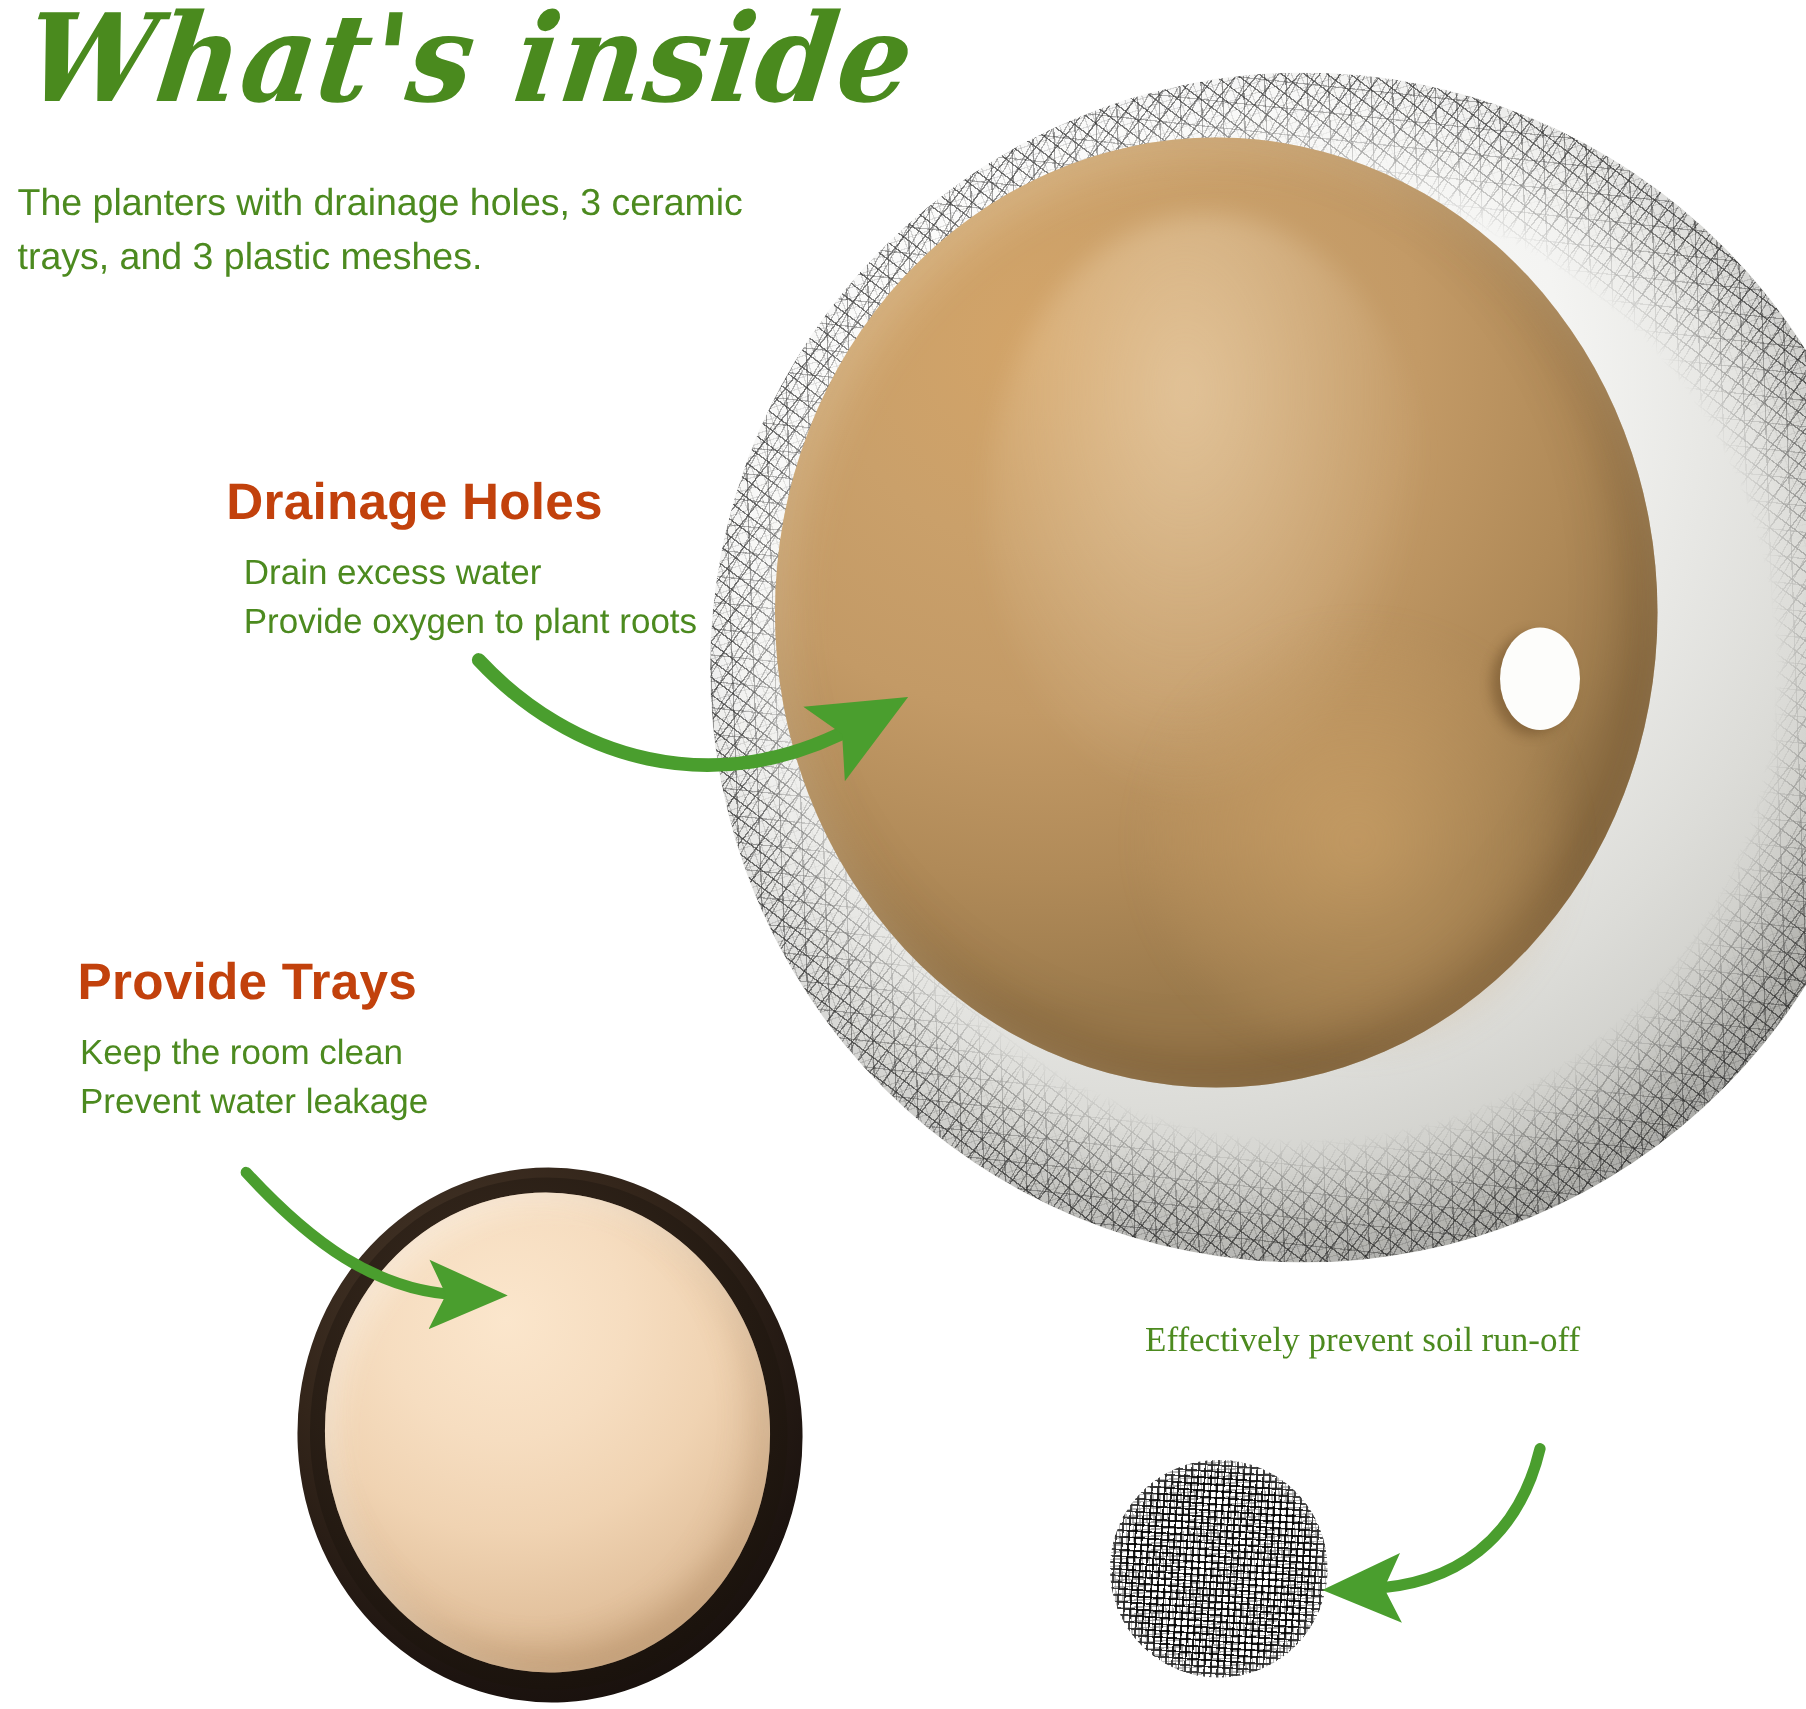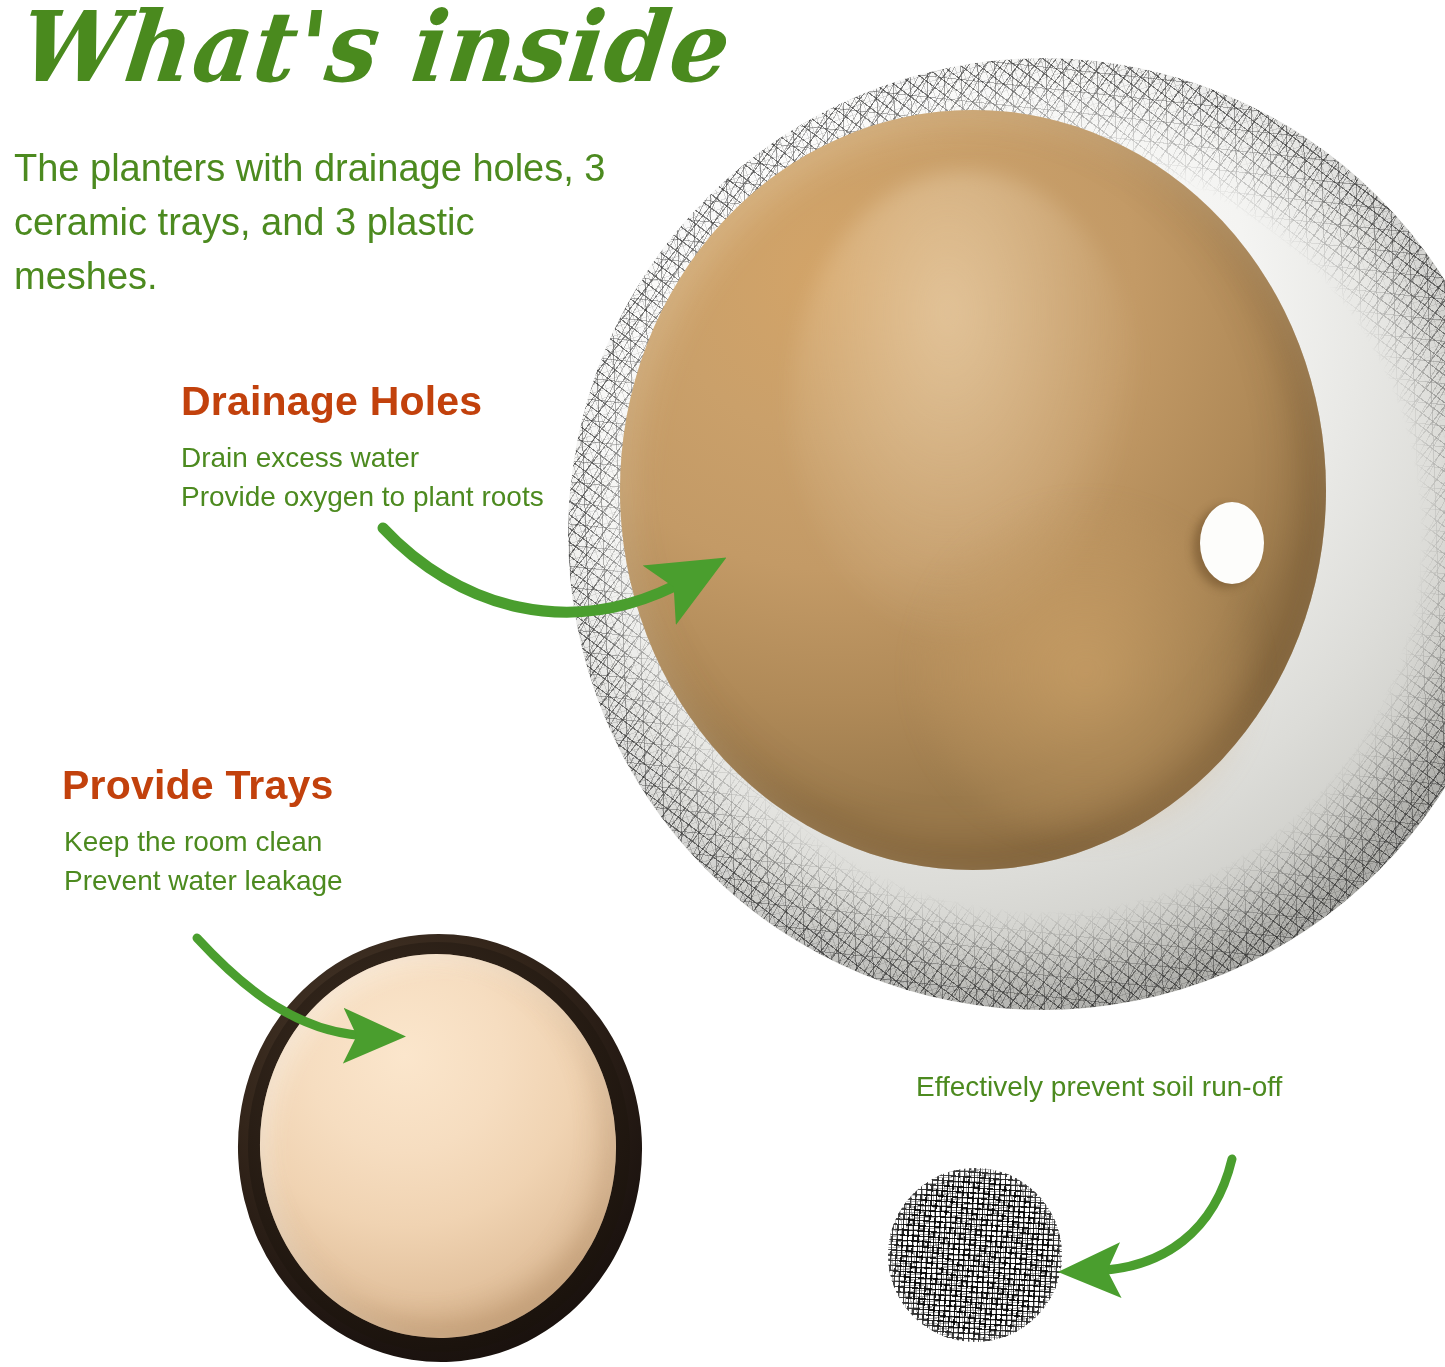--- a/index.html
+++ b/index.html
@@ -33,21 +33,21 @@
     transform-origin: left top;
     white-space: nowrap;
     line-height: 1.05;
   }
 
   .subtitle {
     position: absolute;
     left: 14px;
     top: 142px;
     width: 600px;
-    font-size: 38px;
+    font-size: 30px;
     line-height: 1.42;
     color: #4c8a1f;
     font-weight: 400;
   }
 
   
   .feature { position: absolute; }
   .feature .f-head {
     font-size: 41px;
     font-weight: 700;
@@ -58,28 +58,28 @@
   }
   .feature .f-line {
     font-size: 28px;
     color: #4c8a1f;
     line-height: 1.38;
     white-space: nowrap;
   }
   .feature .f-lines { margin-top: 14px; }
 
   #feat-drainage { left: 181px; top: 378px; }
-  #feat-drainage .f-lines { margin-left: 0px; padding-left: 0px; }
+  #feat-drainage .f-lines { margin-left: 14px; padding-left: 0px; }
   #feat-drainage .f-line { padding-left: 0px; }
 
   #feat-trays { left: 62px; top: 762px; }
   #feat-trays .f-lines { padding-left: 2px; }
 
   #feat-meshes { left: 968px; top: 1044px; }
-  #feat-meshes .f-lines { margin-top: 24px; margin-left: -52px; }
+  #feat-meshes .f-lines { margin-top: 10px; margin-left: -52px; font-family: Liberation Serif, serif; }
 
   
   #planter {
     position: absolute;
     left: 568px;
     top: 58px;
     width: 950px;
     height: 952px;
   }
   .planter-body {

